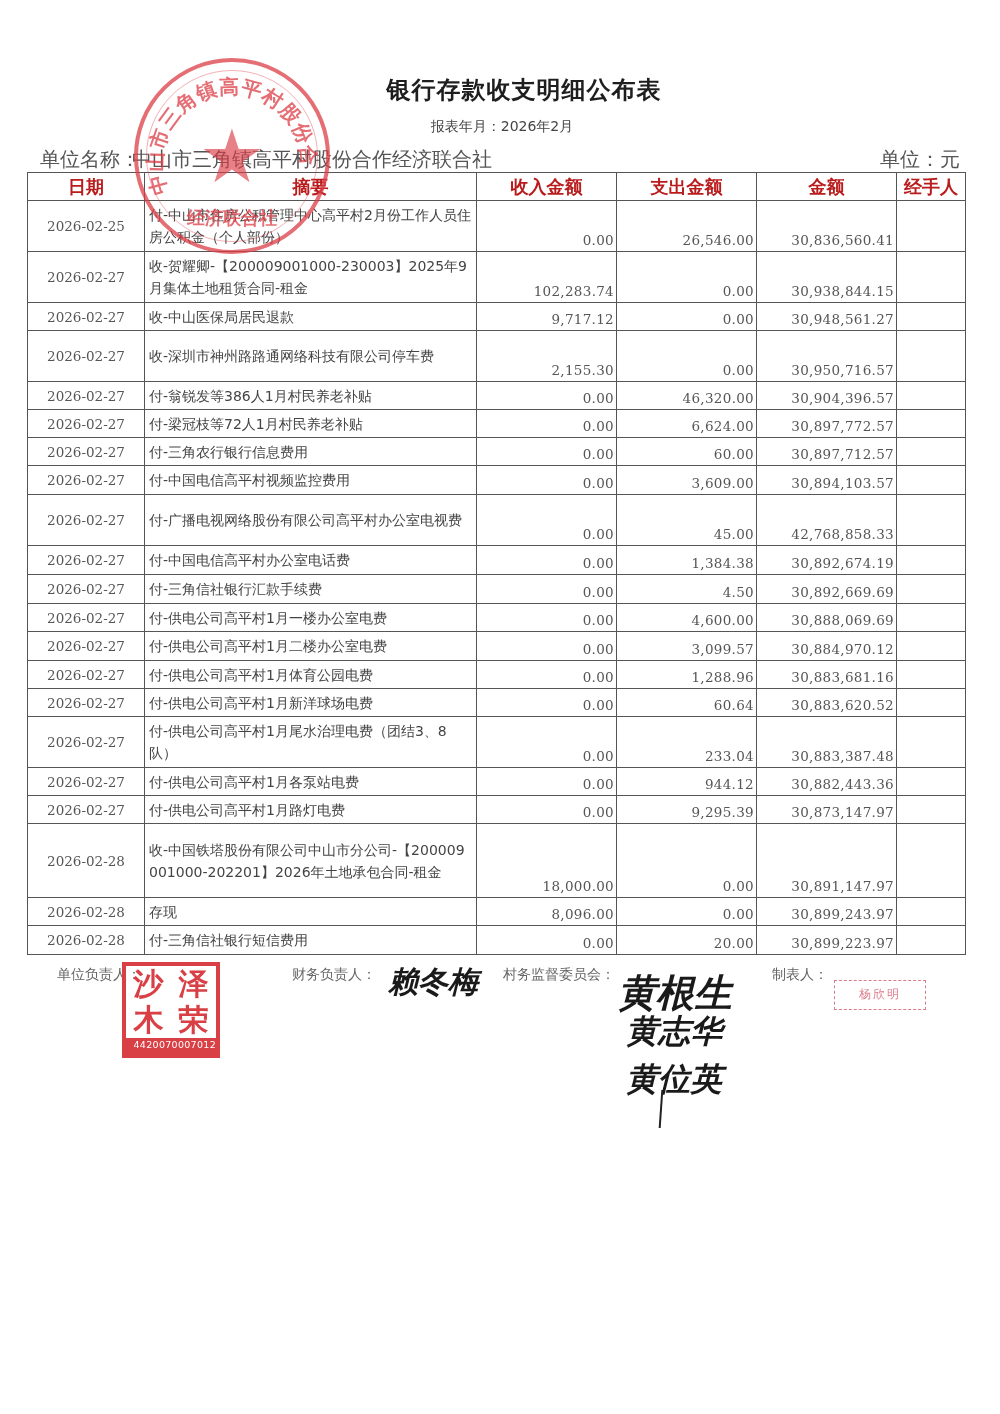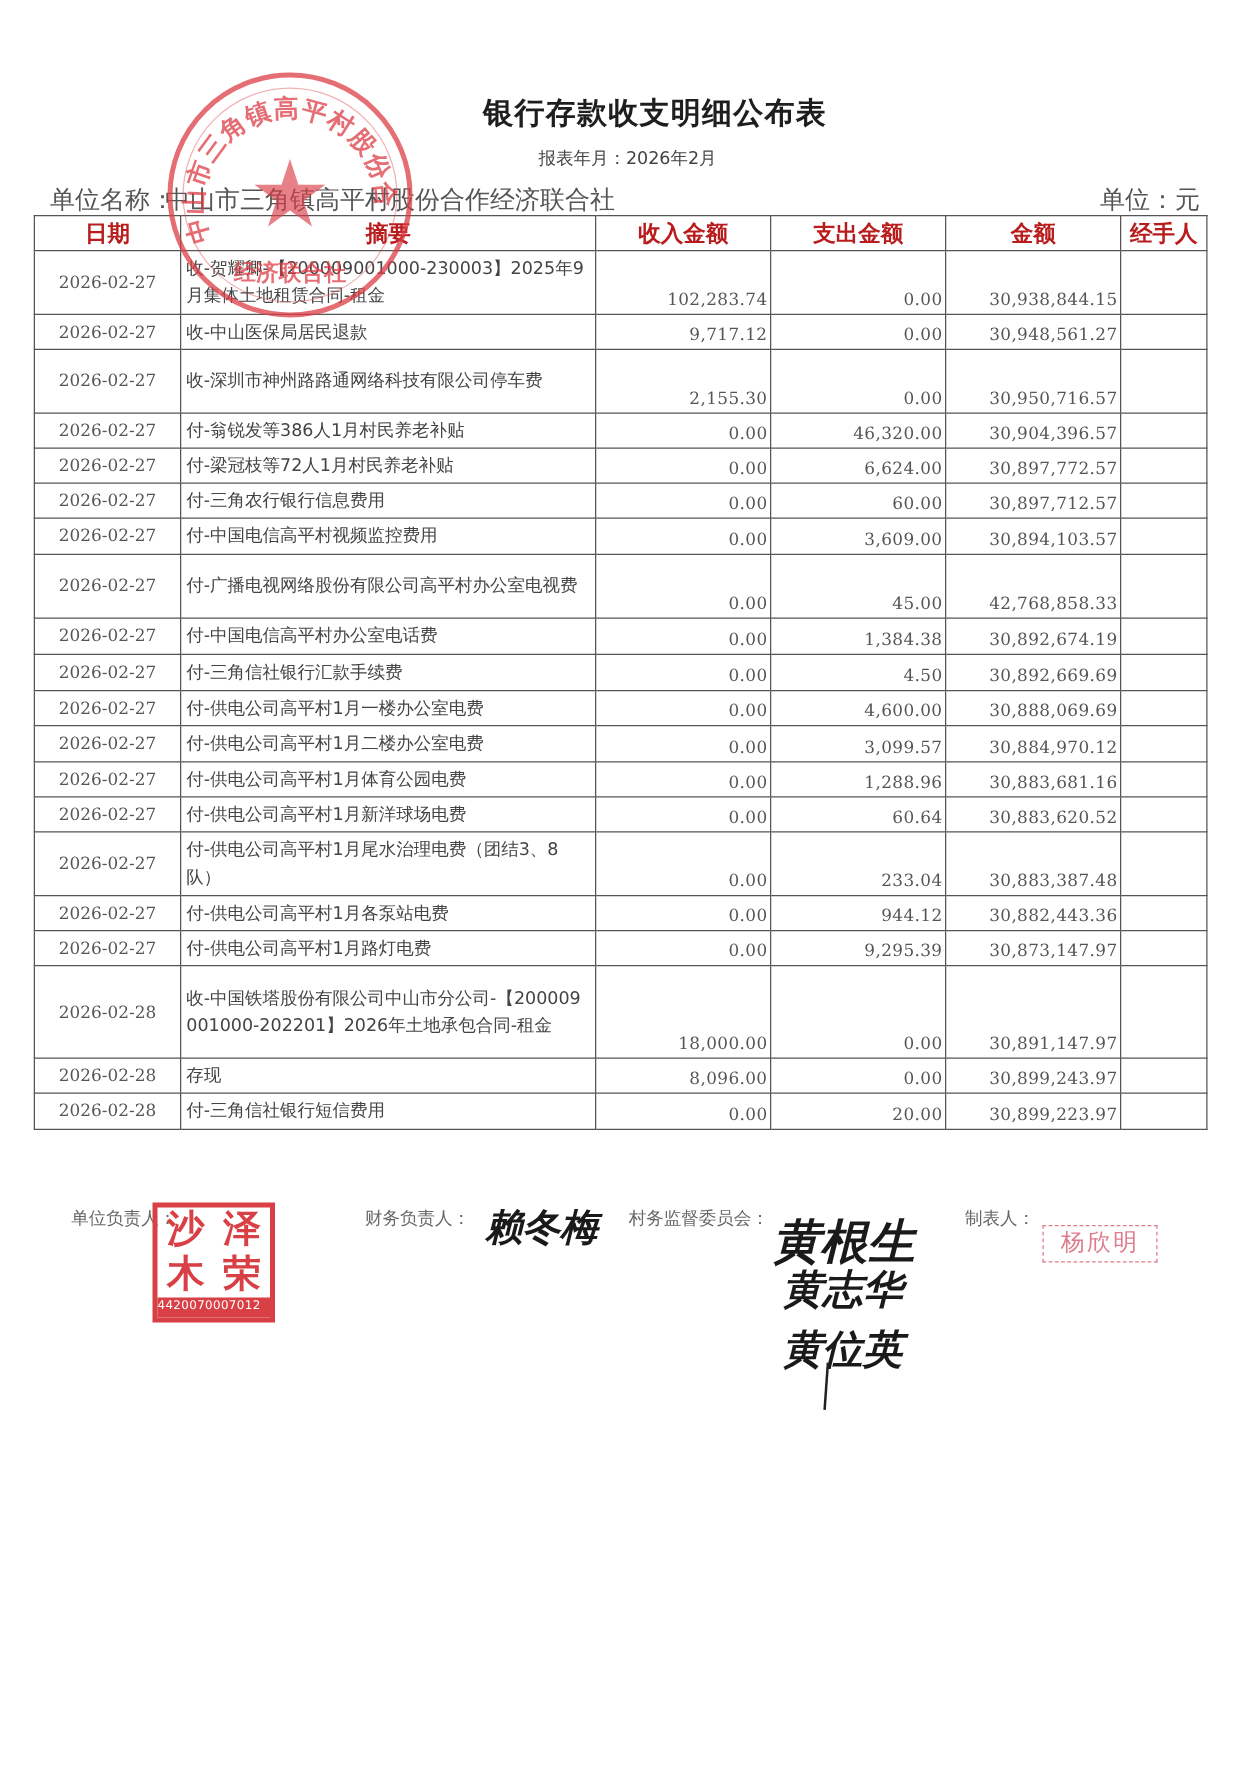--- a/index.html
+++ b/index.html
@@ -87,27 +87,27 @@
   }
 
   .seal-square {
     position: absolute; left: 122px; top: 962px; width: 98px; height: 96px;
     border: 4px solid #d94045; box-sizing: border-box;
     display: grid; grid-template-columns: 1fr 1fr; grid-template-rows: 1fr 1fr 16px;
     color: #d94045; font-family: "DejaVu Sans", sans-serif;
   }
   .seal-square .ch { font-size: 30px; line-height: 36px; text-align: center; font-weight: bold; }
   .seal-square .code {
-    grid-column: 1 / 3; font-size: 9.5px; text-align: left; background: #d94045; color: #fff;
+    grid-column: 1 / 3; font-size: 9.5px; text-align: right; background: #d94045; color: #fff;
     line-height: 14px; letter-spacing: 0.3px;
   }
   .seal-small {
     position: absolute; left: 834px; top: 980px; width: 92px; height: 30px;
     border: 1.5px dashed rgba(210, 80, 100, 0.75); box-sizing: border-box;
-    color: rgba(210, 80, 100, 0.75); font-size: 19px; text-align: center; line-height: 27px;
+    color: rgba(210, 80, 100, 0.75); font-size: 12px; text-align: center; line-height: 27px;
     font-family: Liberation Sans, sans-serif; letter-spacing: 2px;
   }
   .handsig {
     position: absolute; color: #1a1a1a; font-style: italic;
     font-family: "DejaVu Serif", serif; font-weight: bold;
   }
 </style>
 </head>
 <body>
 
@@ -136,20 +136,28 @@
       <th>日期</th>
       <th>摘要</th>
       <th>收入金额</th>
       <th>支出金额</th>
       <th>金额</th>
       <th>经手人</th>
     </tr>
   </thead>
   <tbody>
     <tr style="height:51px">
+        <td class="date">2026-02-25</td>
+        <td class="desc">付-中山市住房公积管理中心高平村2月份工作人员住房公积金（个人部份）</td>
+        <td class="num">0.00</td>
+        <td class="num">26,546.00</td>
+        <td class="num">30,836,560.41</td>
+        <td class="hand"></td>
+      </tr>
+    <tr style="height:51px">
         <td class="date">2026-02-27</td>
         <td class="desc">收-贺耀卿-【200009001000-230003】2025年9月集体土地租赁合同-租金</td>
         <td class="num">102,283.74</td>
         <td class="num">0.00</td>
         <td class="num">30,938,844.15</td>
         <td class="hand"></td>
       </tr>
     <tr style="height:28px">
         <td class="date">2026-02-27</td>
         <td class="desc">收-中山医保局居民退款</td>

